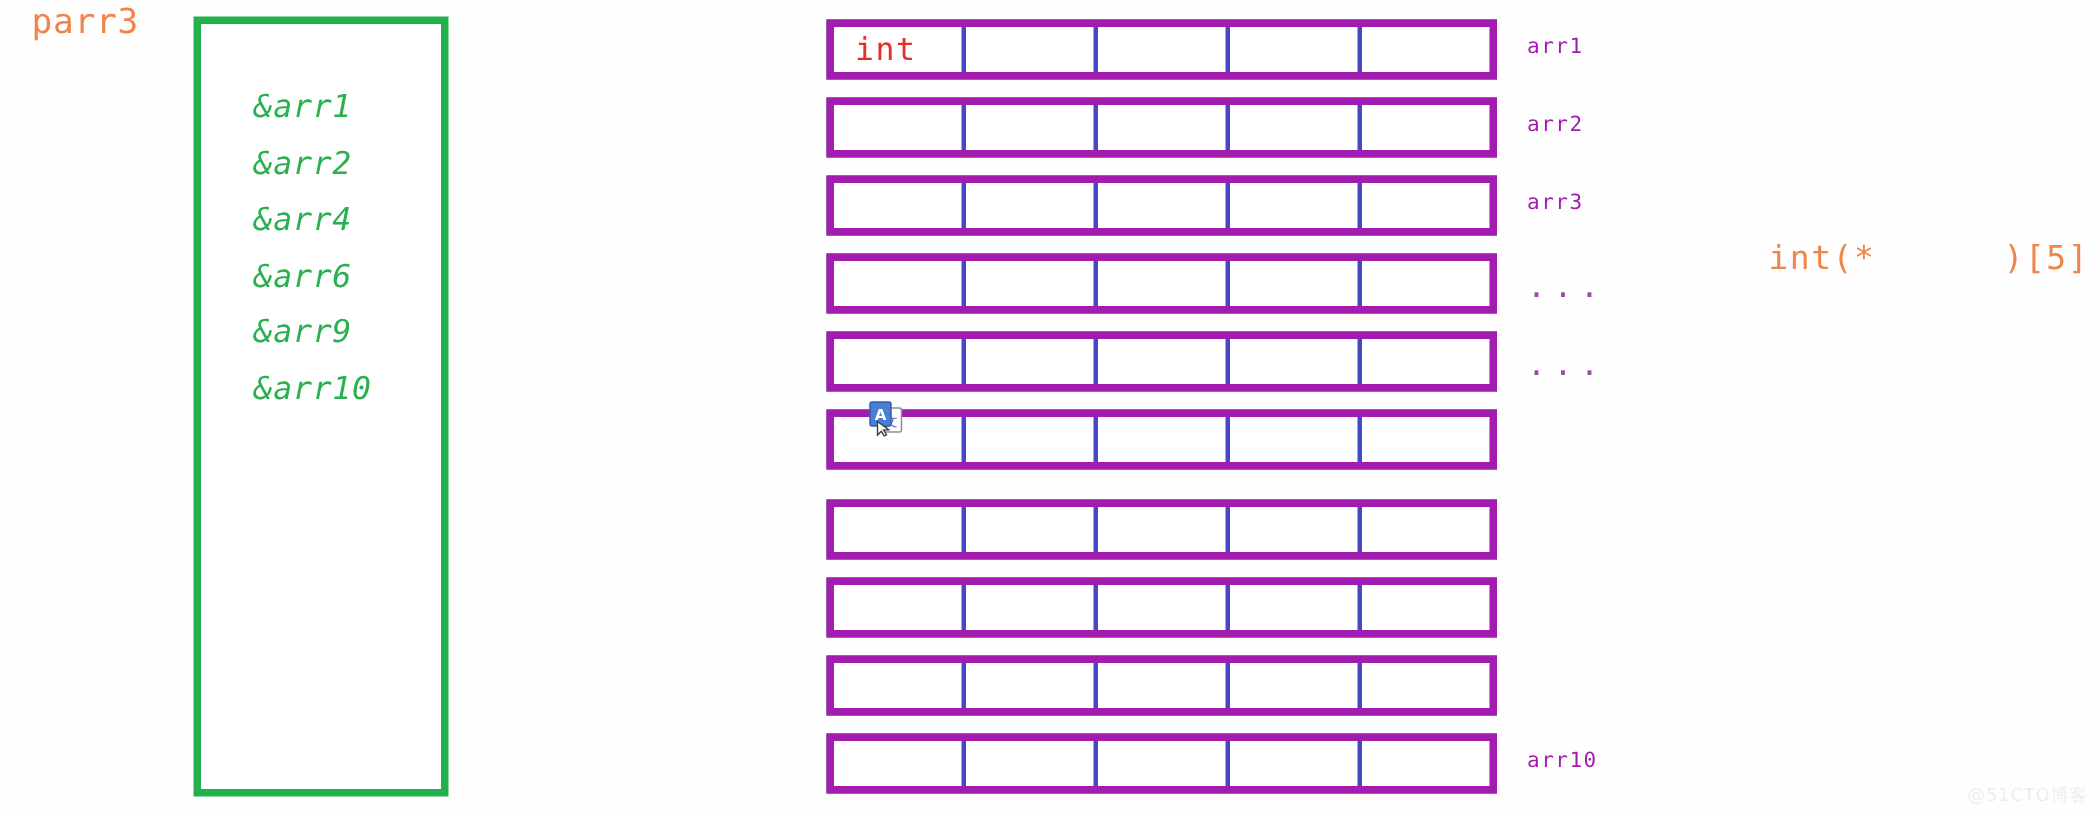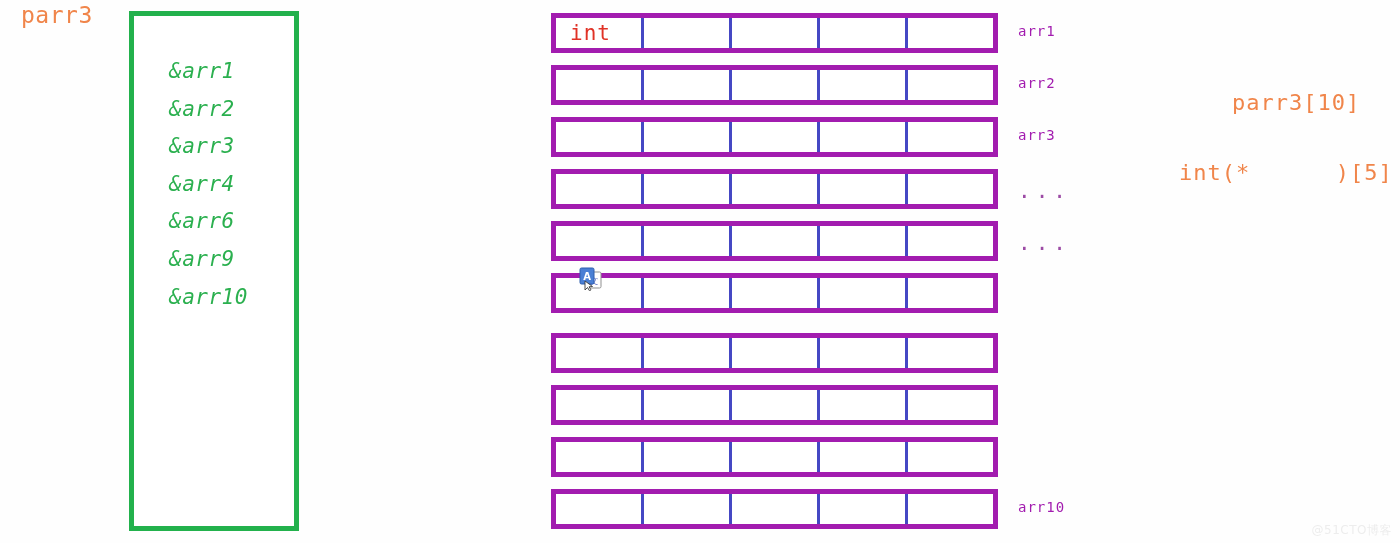--- a/index.html
+++ b/index.html
@@ -148,21 +148,20 @@
 <body>
 
 <div id="canvas">
 
   <div class="parr3-title">parr3</div>
 
   <div class="green-box"></div>
   <div class="addr-list" id="addr-list">
       <div class="addr-item">&amp;arr1</div>
       <div class="addr-item">&amp;arr2</div>
-      <div class="addr-item">&amp;arr3</div>
       <div class="addr-item">&amp;arr4</div>
       <div class="addr-item">&amp;arr6</div>
       <div class="addr-item">&amp;arr9</div>
       <div class="addr-item">&amp;arr10</div>
     </div>
 
   <div class="grid" id="grid">
       <div class="row" style="top: 0px;">
         <div class="cell">
           <span class="cell-text">int</span>
@@ -337,21 +336,20 @@
 
   <div id="row-labels">
       <div class="row-label" style="left: 1018px; top: 23px;">arr1</div>
       <div class="row-label" style="left: 1018px; top: 75px;">arr2</div>
       <div class="row-label" style="left: 1018px; top: 127px;">arr3</div>
       <div class="row-label dots" style="left: 1018px; top: 179px;">...</div>
       <div class="row-label dots" style="left: 1018px; top: 231px;">...</div>
       <div class="row-label" style="left: 1018px; top: 499px;">arr10</div>
     </div>
 
-  <div class="annot annot-parr3">parr3[10]</div>
   <div class="annot annot-decl">int(*      )[5]</div>
 
   <div class="translate-icon">
     <svg width="26" height="24" viewBox="0 0 26 24" xmlns="http://www.w3.org/2000/svg">
       <rect x="9" y="5" width="14" height="16" rx="1.5" fill="#ffffff" stroke="#8f8f8f" stroke-width="1"></rect>
       <text x="16" y="17" font-family="DejaVu Sans, sans-serif" font-size="9" fill="#5b6bbf" text-anchor="middle">文</text>
       <rect x="2" y="1" width="14" height="16" rx="1.5" fill="#4a7fd4" stroke="#2e5fae" stroke-width="1"></rect>
       <text x="9" y="13" font-family="DejaVu Sans, sans-serif" font-size="10" font-weight="bold" fill="#ffffff" text-anchor="middle">A</text>
       <path d="M7 14 L7 23 L9.5 20.5 L11.5 23.8 L13 22.8 L11 19.8 L14.5 19.5 Z" fill="#ffffff" stroke="#3a3a3a" stroke-width="0.9"></path>
     </svg>

